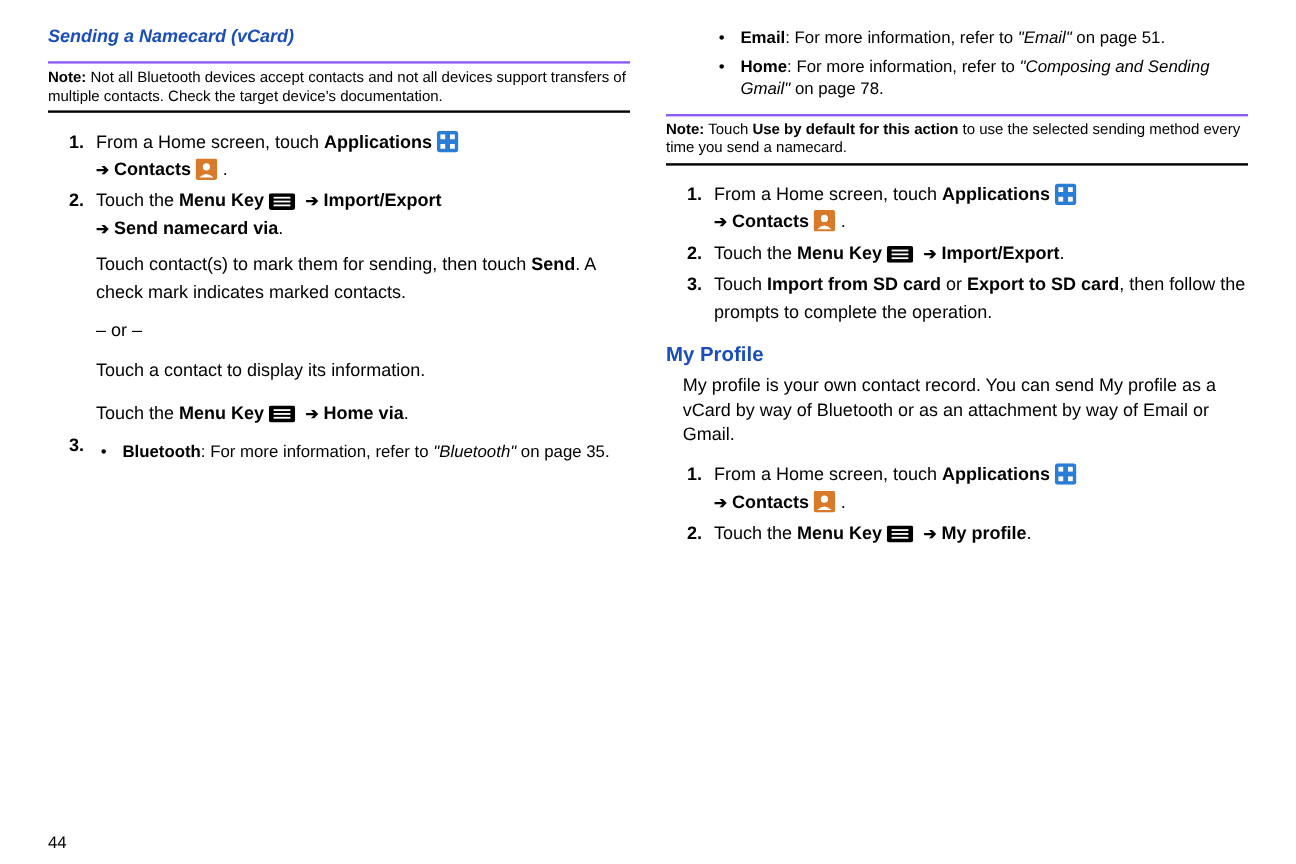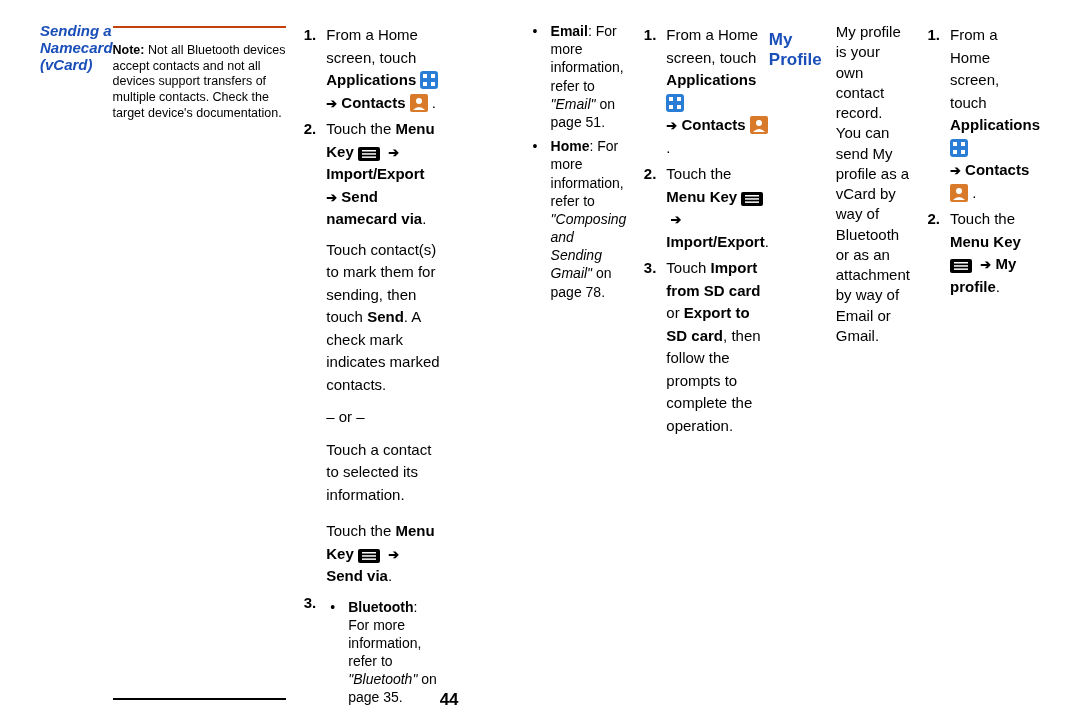--- a/index.html
+++ b/index.html
@@ -16,43 +16,43 @@
   .page {
     display: flex;
     padding: 20px 40px 10px 40px;
     gap: 30px;
     height: 100%;
     box-sizing: border-box;
   }
   .col {
     flex: 1;
     display: flex;
-    flex-direction: row;
+    flex-direction: column;
   }
   .heading-sub {
     color: #1a4eb8;
     font-weight: bold;
     font-style: italic;
     font-size: 15px;
     margin: 2px 0 6px 0;
   }
   .heading-sec {
     color: #1a4eb8;
     font-weight: bold;
     font-size: 17px;
     margin: 10px 0 4px 0;
   }
   .para {
     margin: 2px 0 8px 14px;
     line-height: 1.35;
   }
   .note {
-    border-top: 2px solid #c2410c;
+    border-top: 2px solid #8b5cf6;
     border-bottom: 2px solid #000;
-    padding: 15px 0;
+    padding: 4px 0;
     margin: 6px 0 10px 0;
     font-size: 12.5px;
     line-height: 1.25;
   }
   .note b { font-weight: bold; }
   ol {
     list-style: none;
     padding: 0;
     margin: 0;
   }
@@ -112,24 +112,23 @@
   .menu-icon {
     display: inline-block;
     width: 22px;
     height: 14px;
     vertical-align: middle;
     position: relative;
     top: -1px;
   }
   .menu-icon svg { width: 22px; height: 14px; }
   .pagenum {
-    font-size: 17px;
+    font-size: 14px;
     margin-top: auto;
     padding-top: 10px;
-    font-weight: bold;
   }
 </style>
 </head>
 <body>
 
 <div class="page">
 
   <div class="col">
     <div class="heading-sub">Sending a Namecard (vCard)</div>
 
@@ -167,30 +166,30 @@
                 <rect x="4" y="6.2" width="14" height="1.5" fill="#fff"></rect>
                 <rect x="4" y="9.4" width="14" height="1.5" fill="#fff"></rect>
               </svg></span>
           &nbsp;<span class="b arrow"></span> <span class="b">Import/Export</span><br>
           <span class="b arrow"></span> <span class="b">Send namecard via</span>.
           <div style="height:8px"></div>
           <span>Touch contact(s) to mark them for sending, then touch </span><span class="b">Send</span><span>. A check mark indicates marked contacts.</span>
           <div style="height:10px"></div>
           <span>– or –</span>
           <div style="height:10px"></div>
-          <span>Touch a contact to selected its information.</span>
+          <span>Touch a contact to display its information.</span>
           <div style="height:14px"></div>
           <span>Touch the </span><span class="b">Menu Key</span>
           <span class="menu-icon"><svg viewBox="0 0 22 14">
                 <rect x="0" y="0" width="22" height="14" rx="2" fill="#000"></rect>
                 <rect x="4" y="3" width="14" height="1.5" fill="#fff"></rect>
                 <rect x="4" y="6.2" width="14" height="1.5" fill="#fff"></rect>
                 <rect x="4" y="9.4" width="14" height="1.5" fill="#fff"></rect>
               </svg></span>
-          &nbsp;<span class="b arrow"></span> <span class="b">Send via</span>.
+          &nbsp;<span class="b arrow"></span> <span class="b">Home via</span>.
         </div>
       </li>
       <li>
         <span class="num">3.</span>
         <div class="li-body">
           <ul class="bullet-list" style="margin-top:6px">
             <li>
               <span class="bullet">•</span>
               <div>
                 <span class="b">Bluetooth</span><span>: For more information, refer to </span><span class="i">"Bluetooth"</span><span>  on page 35.</span>
@@ -213,20 +212,23 @@
         </div>
       </li>
       <li>
         <span class="bullet">•</span>
         <div>
           <span class="b">Home</span><span>: For more information, refer to </span><span class="i">"Composing and Sending Gmail"</span><span>  on page 78.</span>
         </div>
       </li>
     </ul>
 
+    <div class="note">
+      <b>Note:</b><span> Touch </span><b>Use by default for this action</b><span> to use the selected sending method every time you send a namecard.</span>
+    </div>
 
 
     <ol>
       <li>
         <span class="num">1.</span>
         <div class="li-body">
           <span>From a Home screen, touch </span><span class="b">Applications</span>
           <span class="apps-icon"><svg viewBox="0 0 18 18">
                 <rect x="0" y="0" width="18" height="18" rx="3" fill="#2a7dd4"></rect>
                 <rect x="3" y="3" width="4" height="4" fill="#fff"></rect>

